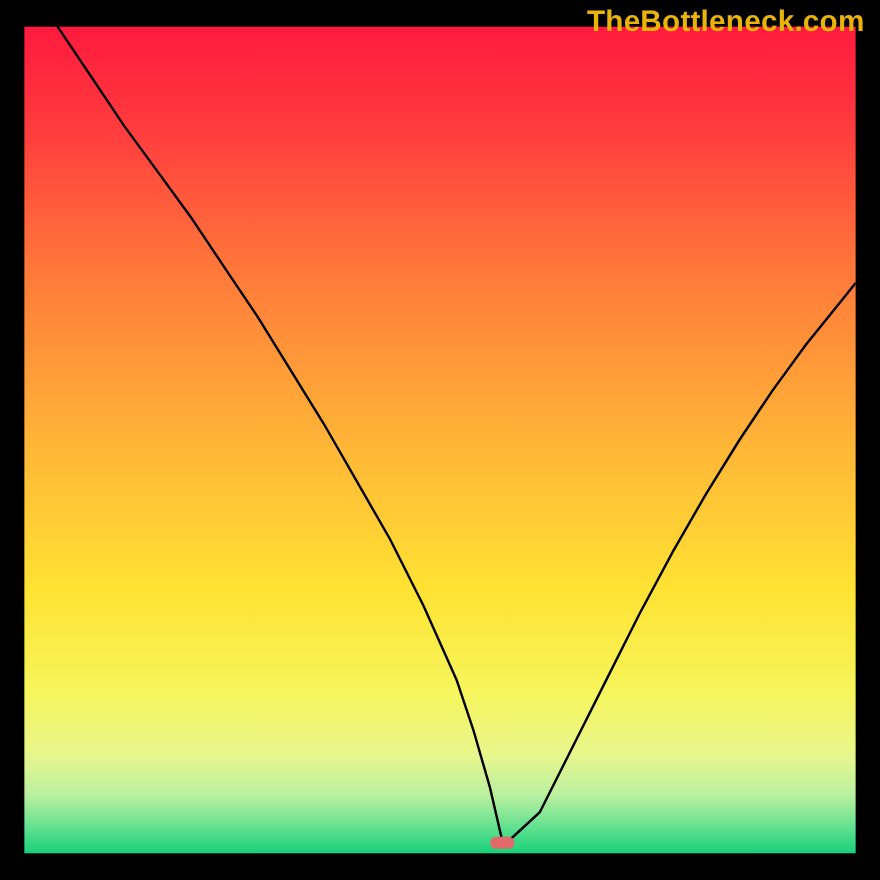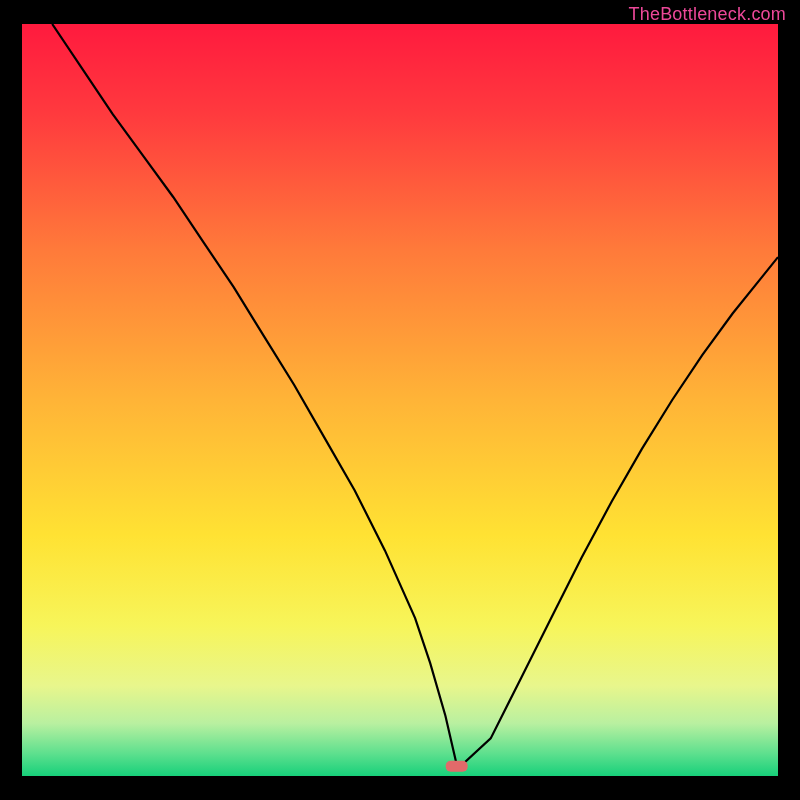--- a/index.html
+++ b/index.html
@@ -14,23 +14,23 @@
   .frame {
     position: relative;
     width: 800px;
     height: 800px;
     background: #000;
   }
   .watermark {
     position: absolute;
     top: 4px;
     right: 14px;
-    color: #ec4899;
-    font-size: 18px;
-    font-weight: 400;
+    color: #eab308;
+    font-size: 27px;
+    font-weight: 700;
     letter-spacing: 0.2px;
     z-index: 10;
   }
   .plot {
     position: absolute;
     left: 22px;
     top: 24px;
     width: 756px;
     height: 752px;
   }

